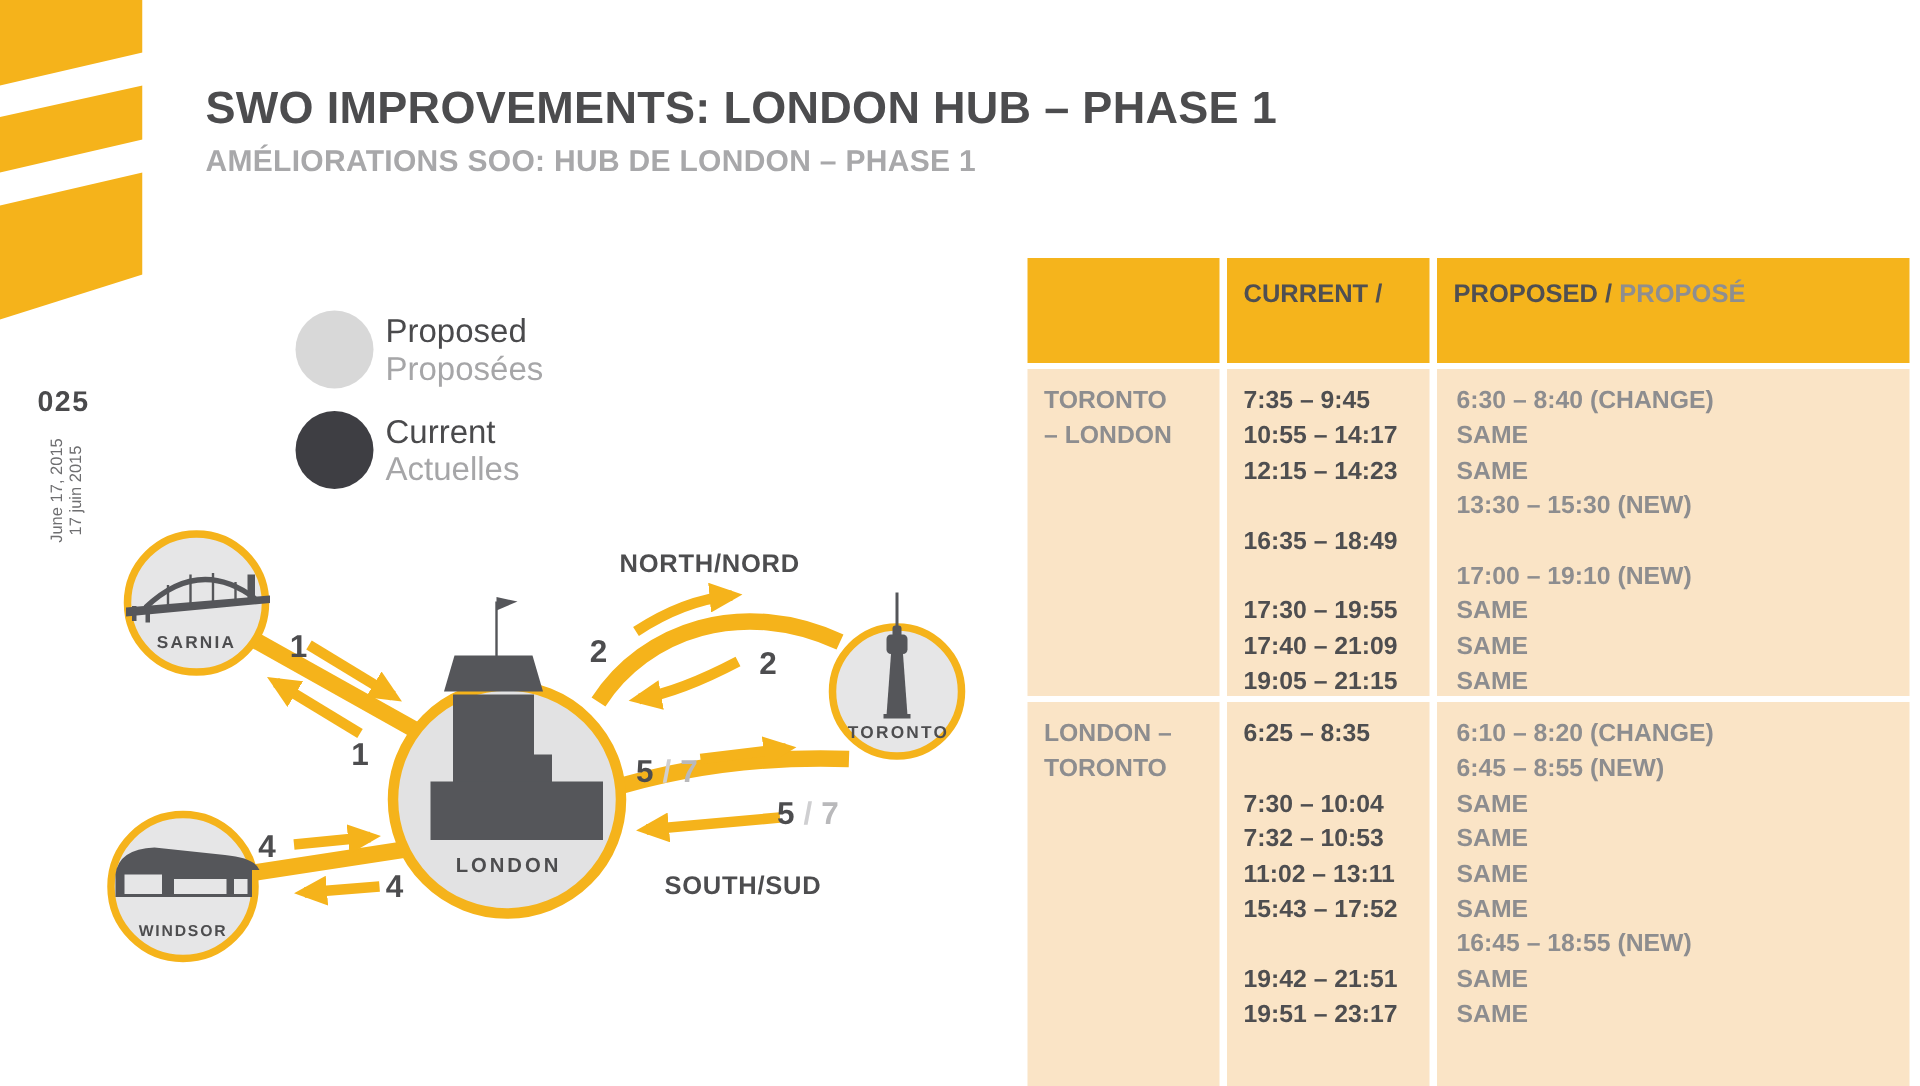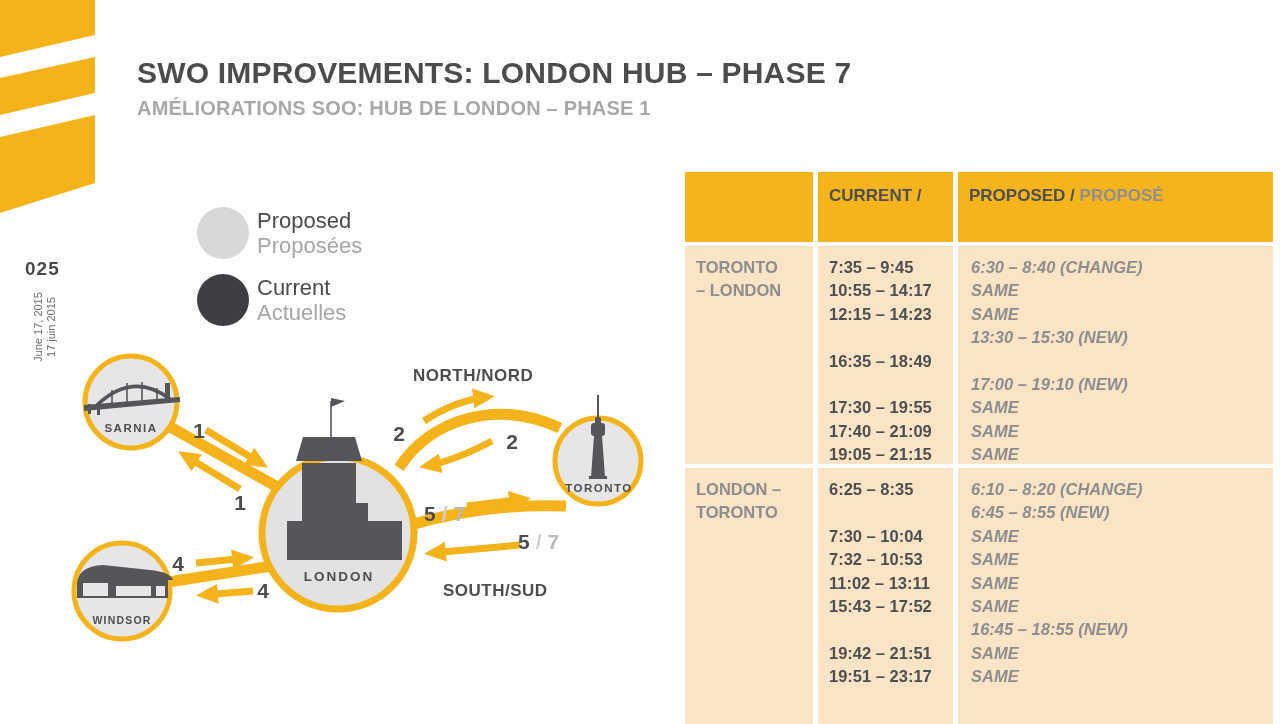--- a/index.html
+++ b/index.html
@@ -41,21 +41,21 @@
   .sched-table{position:absolute;left:685px;top:172px;width:588px;height:552px;
     display:grid;grid-template-columns:128px 135px 315px;grid-template-rows:70px 218px 256px;
     column-gap:5px;row-gap:4px;background:#fff;}
   .cell{box-sizing:border-box;}
   .head{background:#F5B41C;padding:12px 0 0 11px;font-size:17px;font-weight:bold;line-height:23px;}
   .body-cell{background:#FAE4C6;padding:10px 0 0 11px;font-size:16.5px;font-weight:bold;}
   .hd-dark{color:#4F4F52;}
   .hd-gray{color:#8E8E90;margin-top:46px;}
   .route-cell{color:#8D8D8F;}
   .current-cell{color:#4E4E50;}
-  .proposed-cell{color:#8D8D8F;padding-left:13px;font-style:italic;}
+  .proposed-cell{color:#8D8D8F;padding-left:13px;}
   .tl{height:23.4px;line-height:23.4px;white-space:nowrap;}
 </style>
 </head>
 <body>
 
 <div class="slide">
 
   <svg class="via-logo" viewBox="0 0 95 220">
     <g>
       <polygon points="0,0 95,0 95,35 0,57" fill="#F5B31B"></polygon>
@@ -65,21 +65,21 @@
   </svg>
 
   <div class="page-num">025</div>
 
   <div class="dates">
     <div>June 17, 2015</div>
     <div>17 juin 2015</div>
   </div>
 
   <div class="titles">
-    <div class="title-en">SWO IMPROVEMENTS: LONDON HUB – PHASE 7</div>
+    <div class="title-en">SWO IMPROVEMENTS: LONDON HUB – PHASE 1</div>
     <div class="title-fr">AMÉLIORATIONS SOO: HUB DE LONDON – PHASE 1</div>
   </div>
 
   <div class="legend">
     <div class="legend-row">
       <span class="dot dot-proposed"></span>
       <span class="legend-text">
         <span class="lg-en">Proposed</span>
         <span class="lg-fr">Proposées</span>
       </span>

